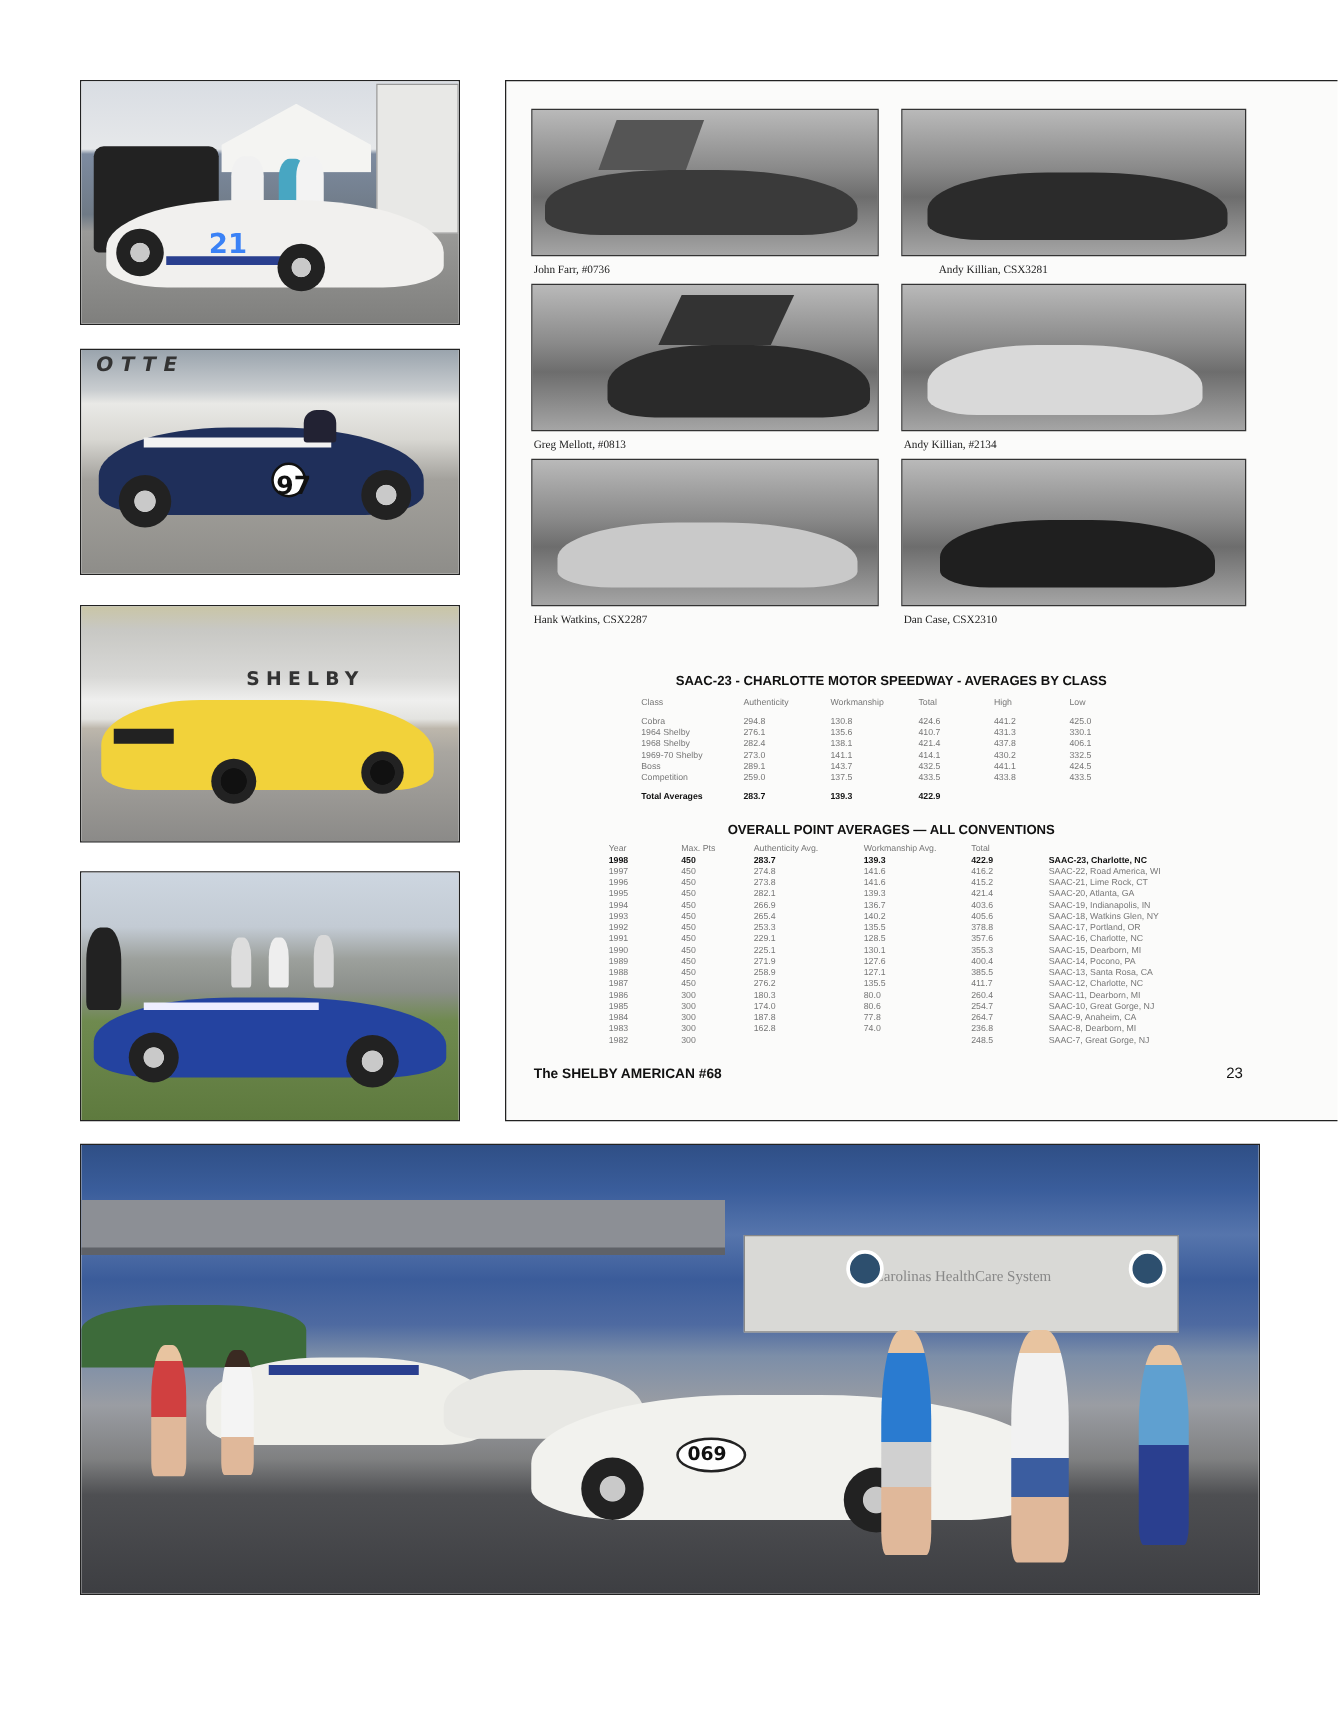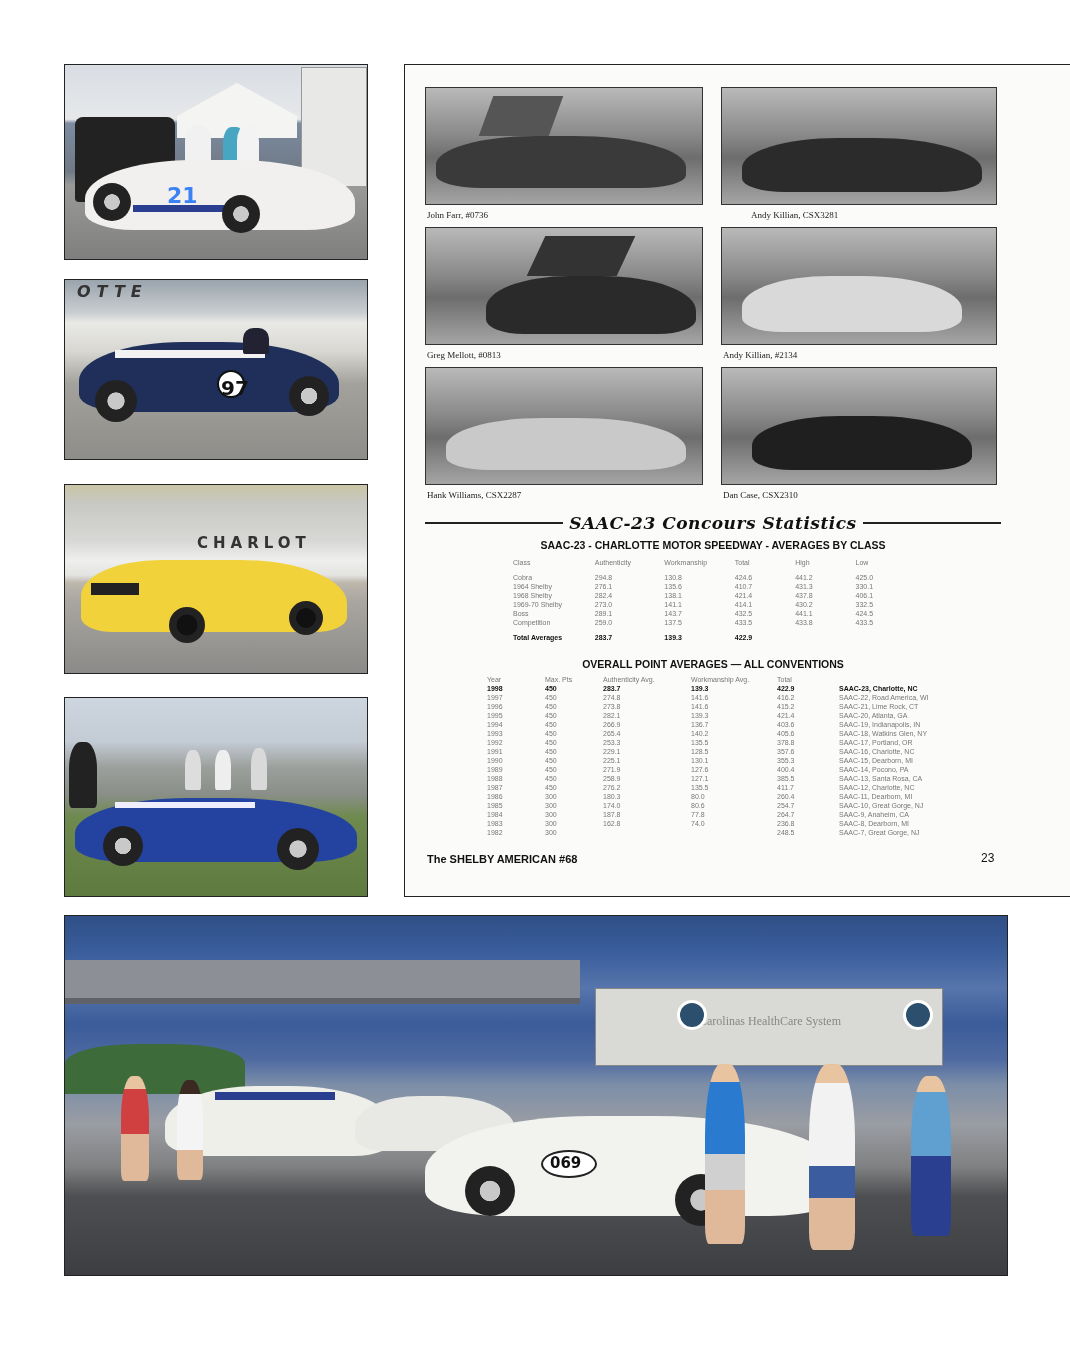--- a/index.html
+++ b/index.html
@@ -66,21 +66,21 @@
   <div style="position:absolute;left:50px;top:70px;width:150px;height:8px;background:#f2f2f2;"></div>
   <div style="position:absolute;left:152px;top:90px;width:28px;height:28px;border-radius:50%;background:#fff;border:2px solid #111;"></div>
   <div class="lbl" style="left:156px;top:96px;font-size:20px;color:#111;">97</div>
   <div class="person" style="left:178px;top:48px;width:26px;height:26px;background:#223;"></div>
   <div class="wheel" style="left:30px;top:100px;width:42px;height:42px;"></div>
   <div class="wheel" style="left:224px;top:96px;width:40px;height:40px;"></div>
 </div>
 
 <div class="photo" id="p3">
   <div class="inner"></div>
-  <div class="lbl" style="left:132px;top:49px;font-size:15px;color:#333;letter-spacing:5px;">CHARLOT</div>
+  <div class="lbl" style="left:132px;top:49px;font-size:15px;color:#333;letter-spacing:5px;">SHELBY</div>
   <div class="car" style="left:16px;top:75px;width:266px;height:72px;background:#f2d23a;border-radius:30% 40% 12% 12% / 50% 60% 20% 20%;"></div>
   <div style="position:absolute;left:26px;top:98px;width:48px;height:12px;background:#222;"></div>
   <div class="wheel" style="left:104px;top:122px;width:36px;height:36px;background:radial-gradient(circle,#111 0 40%,#222 42% 100%);"></div>
   <div class="wheel" style="left:224px;top:116px;width:34px;height:34px;background:radial-gradient(circle,#111 0 40%,#222 42% 100%);"></div>
 </div>
 
 <div class="photo" id="p4">
   <div class="inner"></div>
   <div class="person" style="left:4px;top:44px;width:28px;height:66px;background:#222;"></div>
   <div class="person" style="left:120px;top:52px;width:16px;height:40px;background:#ddd;"></div>
@@ -112,32 +112,27 @@
   <div class="caption" style="left:22px;top:285px;">Greg Mellott, #0813</div>
 
   <div class="bw" style="left:316px;top:162px;width:276px;height:118px;">
     <div class="car" style="left:20px;top:48px;width:220px;height:56px;background:#d9d9d9;"></div>
   </div>
   <div class="caption" style="left:318px;top:285px;">Andy Killian, #2134</div>
 
   <div class="bw" style="left:20px;top:302px;width:278px;height:118px;">
     <div class="car" style="left:20px;top:50px;width:240px;height:52px;background:#c9c9c9;"></div>
   </div>
-  <div class="caption" style="left:22px;top:425px;">Hank Williams, CSX2287</div>
+  <div class="caption" style="left:22px;top:425px;">Hank Watkins, CSX2287</div>
 
   <div class="bw" style="left:316px;top:302px;width:276px;height:118px;">
     <div class="car" style="left:30px;top:48px;width:220px;height:54px;background:#1f1f1f;"></div>
   </div>
   <div class="caption" style="left:318px;top:425px;">Dan Case, CSX2310</div>
 
-  <div id="title-row">
-    <div class="rule"></div>
-    <div class="t">SAAC-23 Concours Statistics</div>
-    <div class="rule"></div>
-  </div>
 
   <div class="sub-h" style="left:20px;top:474px;width:576px;">SAAC-23  -  CHARLOTTE MOTOR SPEEDWAY  -  AVERAGES BY CLASS</div>
 
   <table style="left:108px;top:493px;width:380px;">
     <colgroup>
         <col style="width:86px">
         <col style="width:74px">
         <col style="width:74px">
         <col style="width:66px">
         <col style="width:66px">

